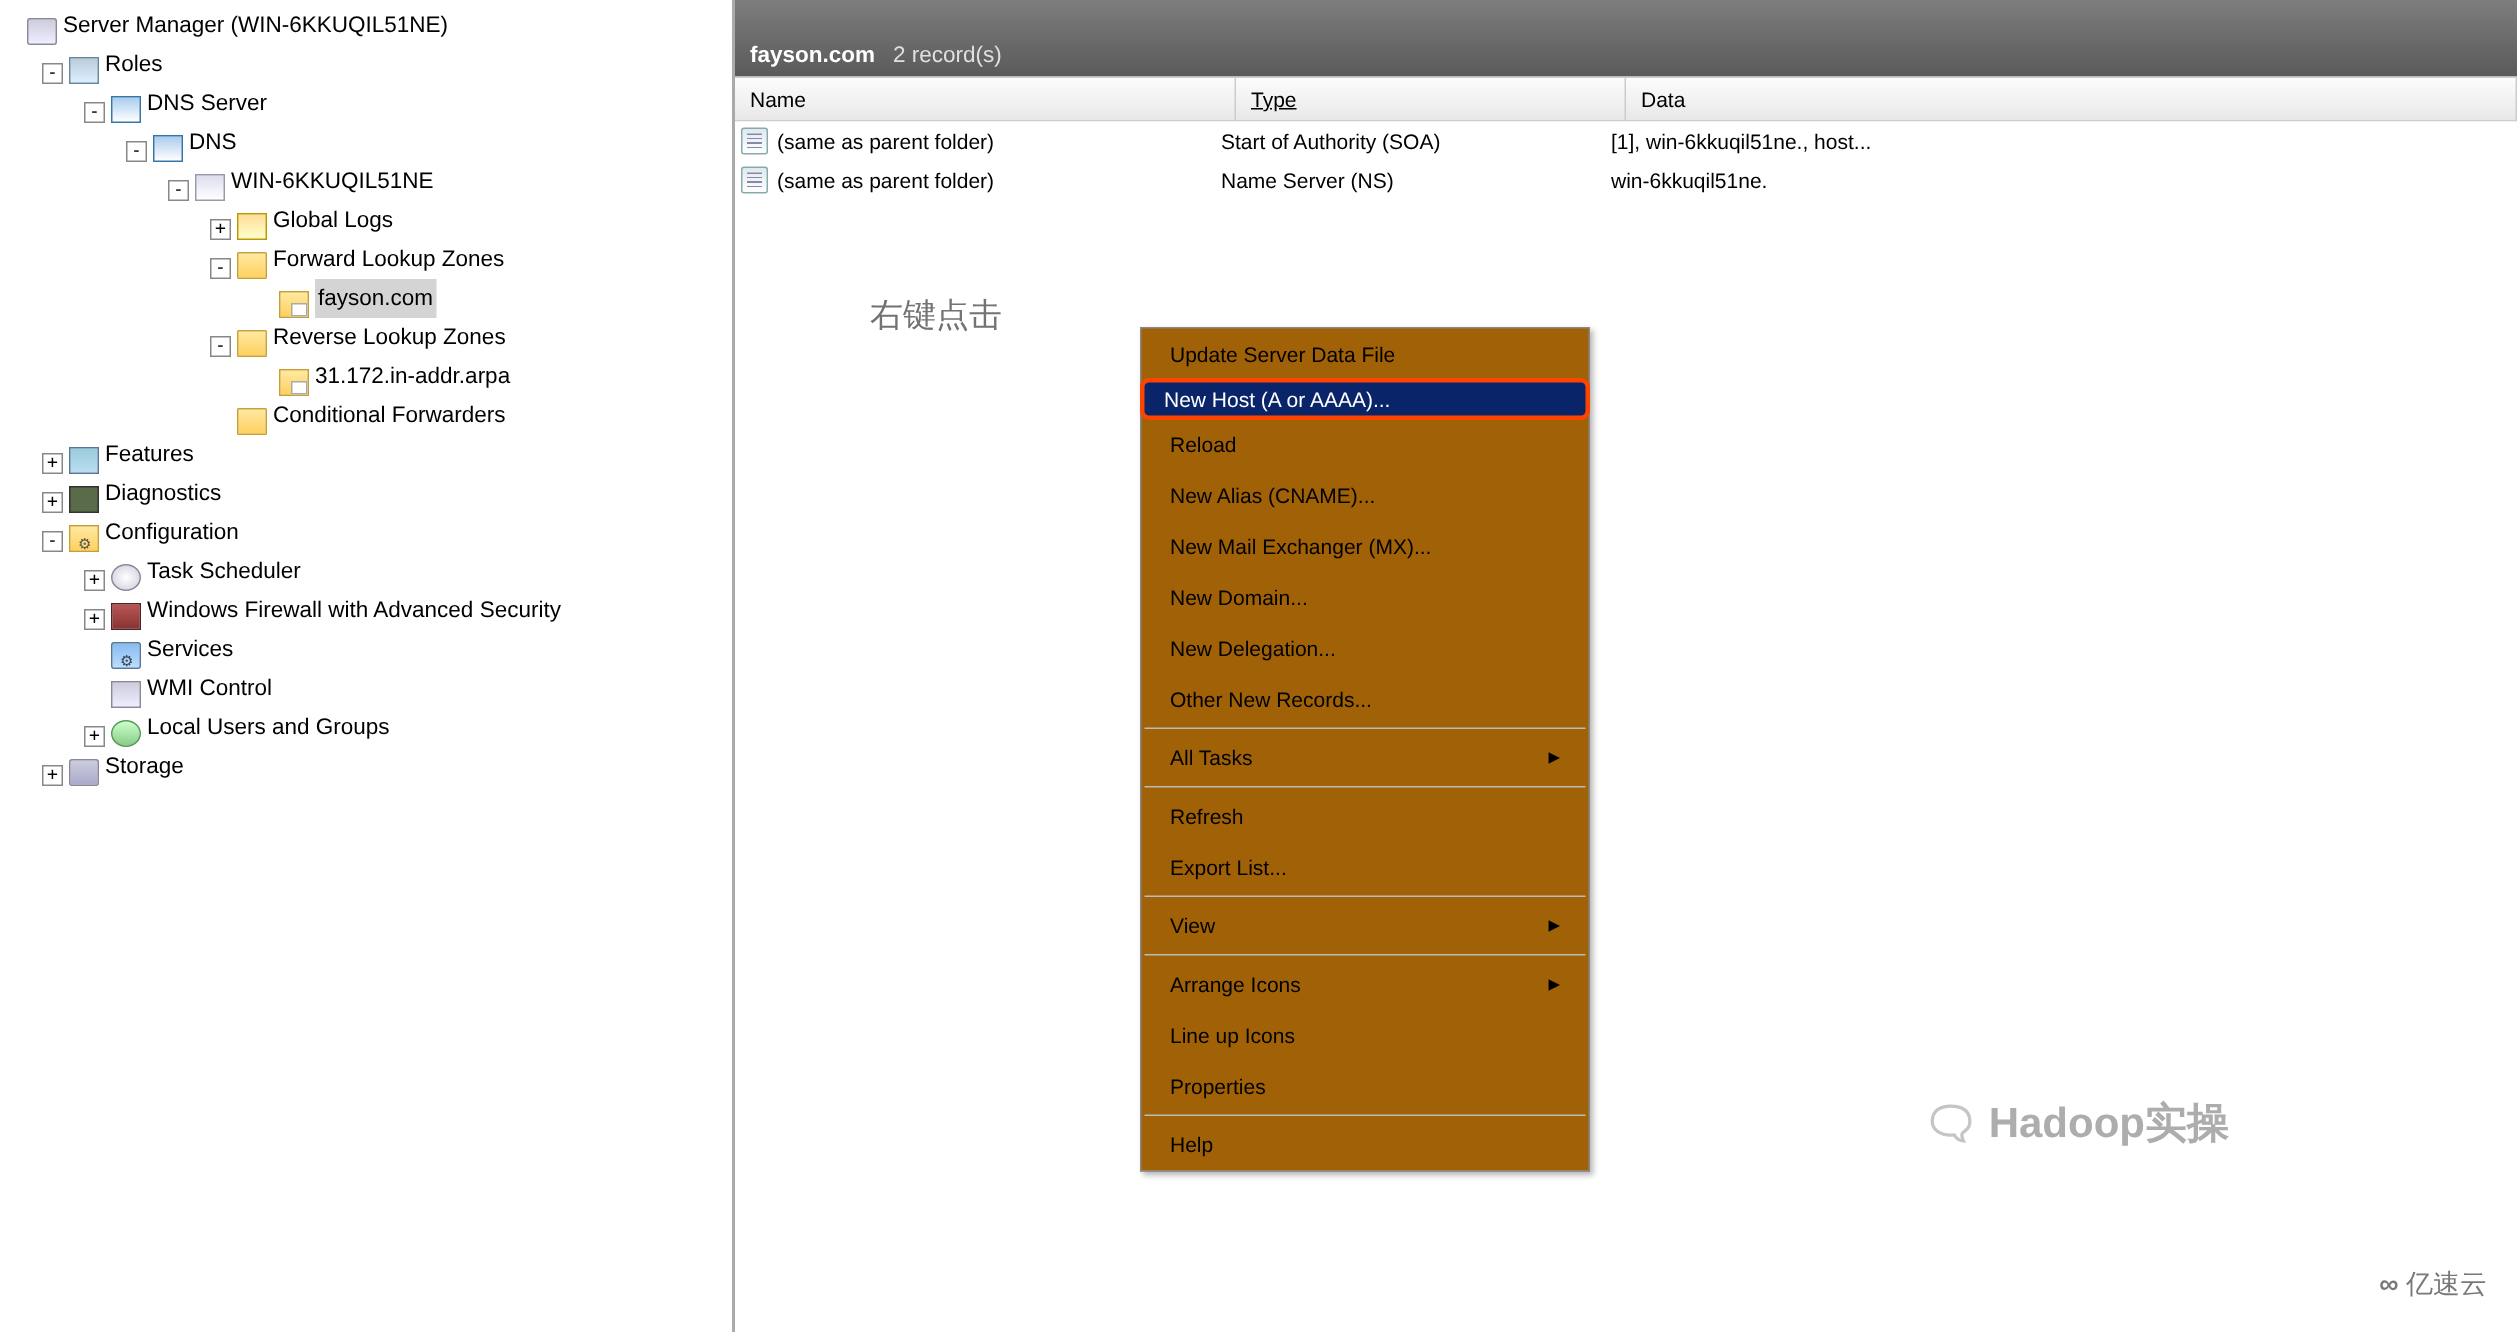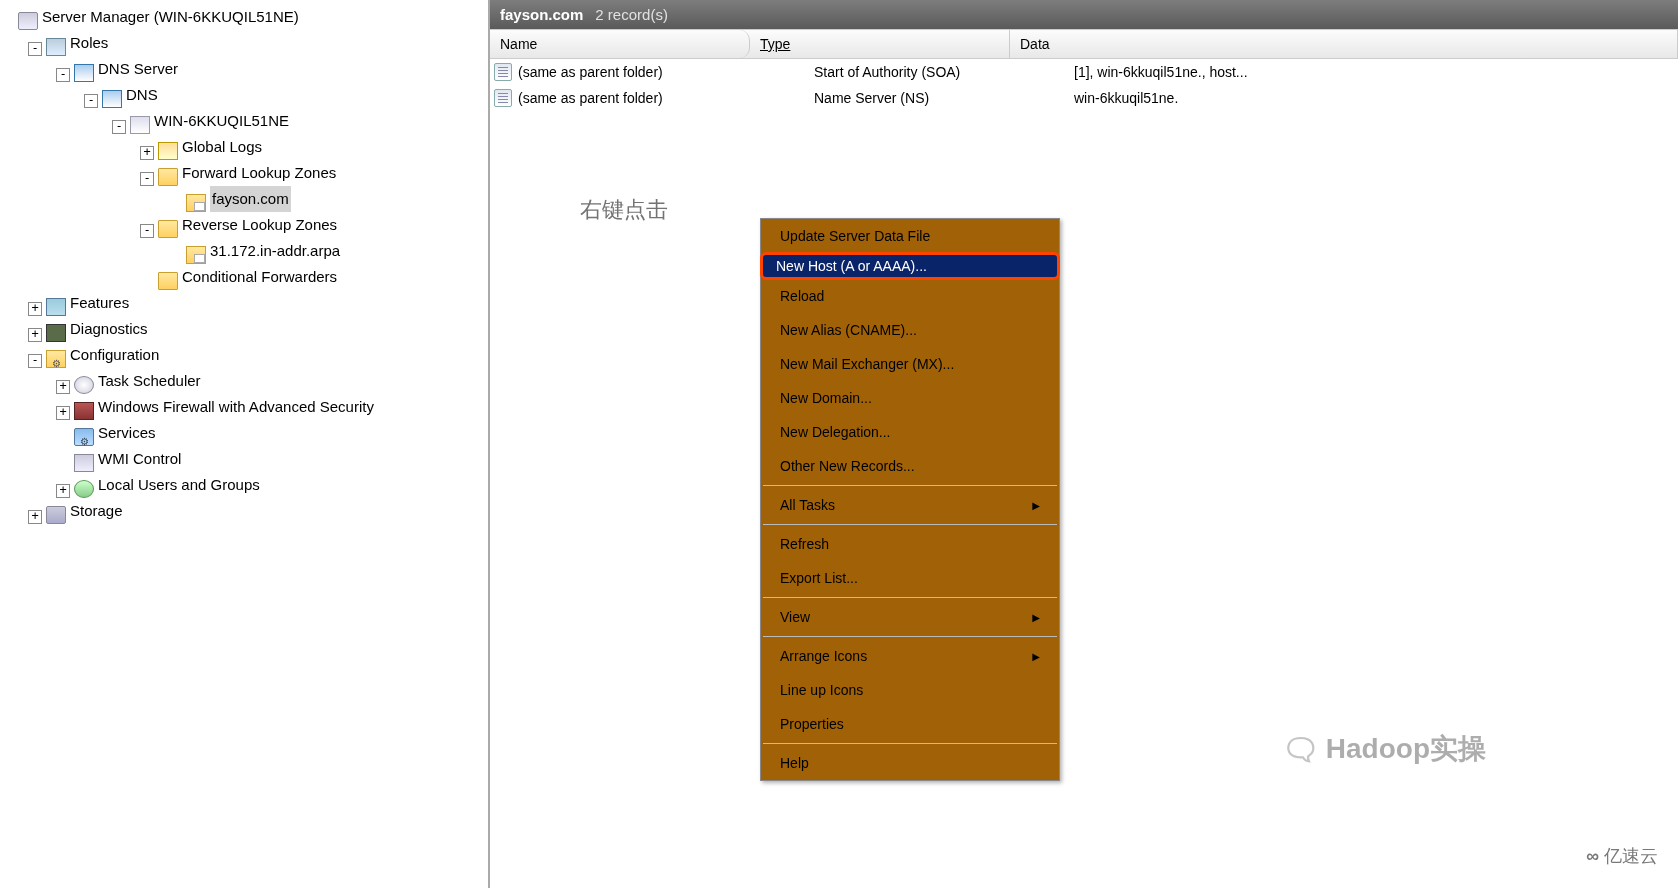--- a/index.html
+++ b/index.html
@@ -2,24 +2,24 @@
 <html><head>
 <meta charset="utf-8">
 <style>
 * { margin:0; padding:0; box-sizing:border-box; }
 body { font-family: Tahoma, "Segoe UI", sans-serif; font-size:14px; color:#000; background:#fff; width:1678px; height:888px; overflow:hidden; position:relative; }
 .split { display:flex; height:100%; }
 .left { width:490px; border-right:2px solid #aaa; background:#fff; overflow:auto; padding-top:4px; }
 .right { flex:1; display:flex; flex-direction:column; }
 .right-header { background:linear-gradient(#7d7d7d,#5a5a5a); color:#fff; padding:6px 10px; font-size:15px; display:flex; align-items:baseline; }
 .right-header .title { font-weight:bold; margin-right:12px; }
-.right-header .count { color:#e0e0e0; }
+.right-header .count { color:#e0e0e0;margin-top:22px; }
 .col-headers { display:flex; background:linear-gradient(#fcfcfc,#e8e8e8); border-bottom:1px solid #ccc; border-top:1px solid #ccc; }
 .col-headers div { padding:6px 10px; border-right:1px solid #ccc; font-size:14px; }
-.c1 { width:260px;border-radius:10px; }
+.c1 { width:334px; }
 .c2 { width:260px;text-decoration:underline; }
 .c3 { flex:1; }
 .rows { background:#fff; }
 .row { display:flex; padding:4px 4px; align-items:center;justify-content:flex-end; }
 .row .rc1 { width:320px; display:flex; align-items:center; }
 .row .rc2 { width:260px; }
 .row .rc3 { flex:1; }
 .rec-icon { width:18px; height:18px; background:linear-gradient(#e0e8f0,#fff); border:1px solid #8aa; border-radius:2px; margin-right:6px; display:inline-block; position:relative; }
 .rec-icon::before { content:""; position:absolute; left:3px; top:3px; right:3px; bottom:3px; background:repeating-linear-gradient(#88a 0 1px, transparent 1px 3px); }
 

